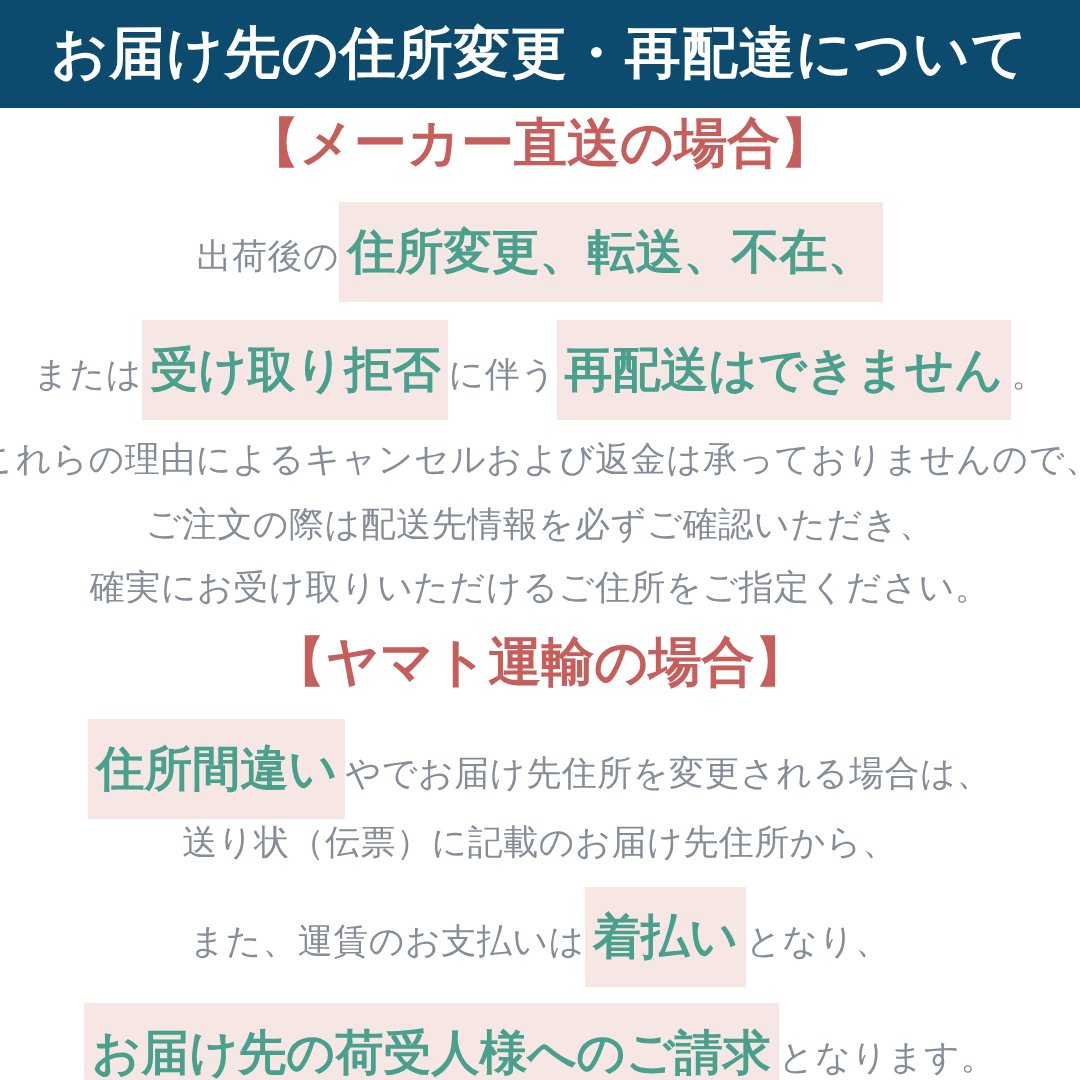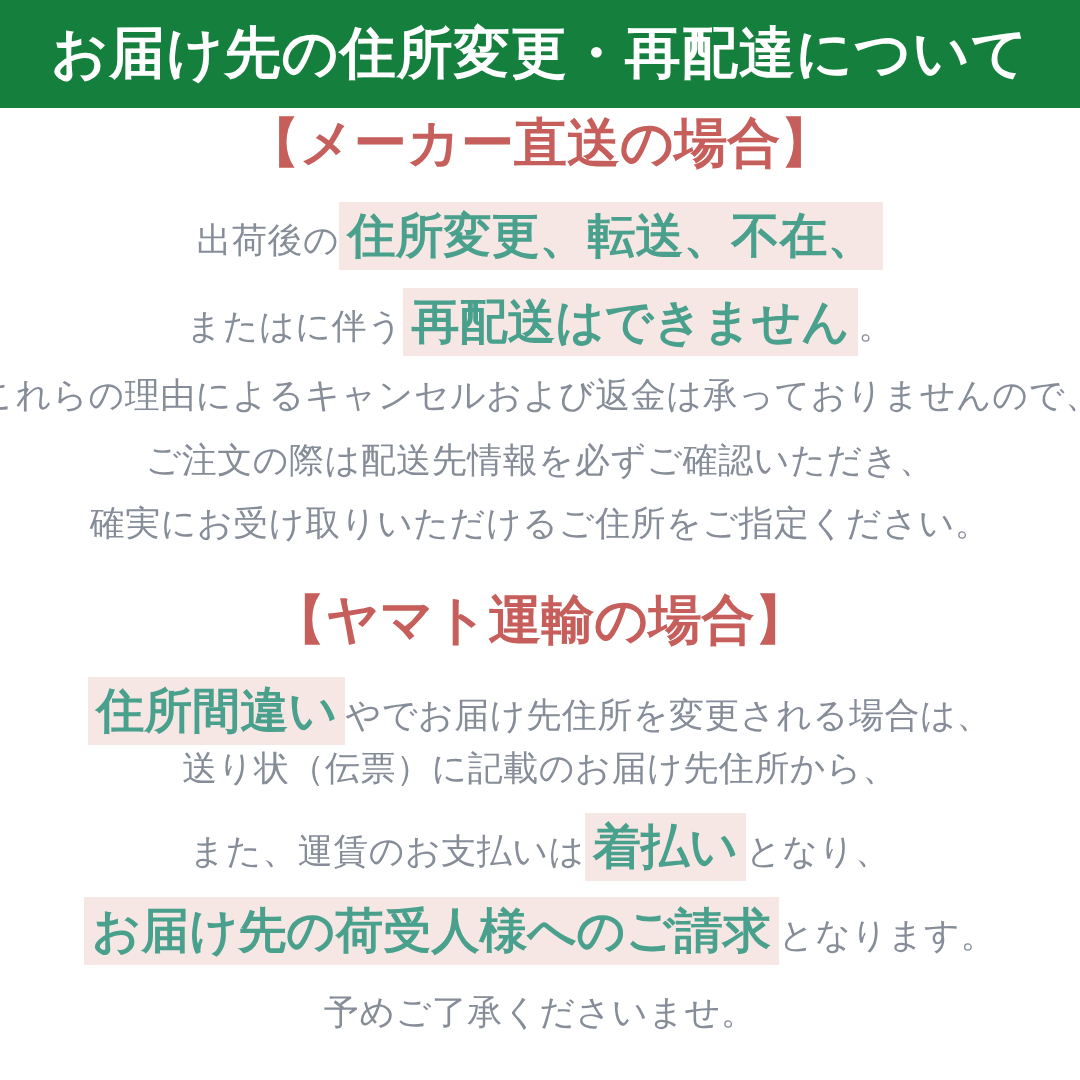--- a/index.html
+++ b/index.html
@@ -10,21 +10,21 @@
     font-family: "Liberation Sans", sans-serif;
     display: flex;
     flex-direction: column;
     align-items: center;
     overflow: hidden;
     box-sizing: border-box;
   }
   .banner {
     width: 100%;
     height: 108px;
-    background: #15803d;
+    background: #0c4a6e;
     display: flex;
     align-items: center;
     justify-content: center;
     flex: 0 0 auto;
   }
   .banner-title {
     color: #ffffff;
     font-size: 56px;
     font-weight: 700;
     letter-spacing: 1px;
@@ -46,28 +46,28 @@
     color: #868d98;
     font-size: 35px;
     font-weight: 500;
     letter-spacing: 0.5px;
   }
   .hl {
     color: #49a08d;
     font-size: 48px;
     font-weight: 700;
     background: #f7e7e4;
-    padding: 2px 8px;
+    padding: 18px 8px;
   }
   
   .mt-a { }
   .mt-b { margin-top: 22px; }
   .mt-c { margin-top: 18px; font-family: Liberation Mono, monospace; }
   .mt-d { margin-top: 16px; }
-  .mt-e { margin-top: 38px; }
+  .mt-e { margin-top: 16px; }
   .mt-f { margin-top: 20px; }
   .mt-g { margin-top: 21px; }
   .mt-h { margin-top: 24px; }
 </style>
 </head>
 <body>
 
 <div class="page">
 
   <div class="banner">
@@ -76,20 +76,21 @@
 
   <div class="sec-heading mt-a">【メーカー直送の場合】</div>
 
   <div class="line mt-b">
     <span class="gray">出荷後の</span>
     <span class="hl">住所変更、転送、不在、</span>
   </div>
 
   <div class="line mt-c">
     <span class="gray">または</span>
+    <span class="hl">受け取り拒否</span>
     <span class="gray">に伴う</span>
     <span class="hl">再配送はできません</span>
     <span class="gray">。</span>
   </div>
 
   <div class="line mt-d">
     <span class="gray">これらの理由によるキャンセルおよび返金は承っておりませんので、</span>
   </div>
 
   <div class="line mt-c">

